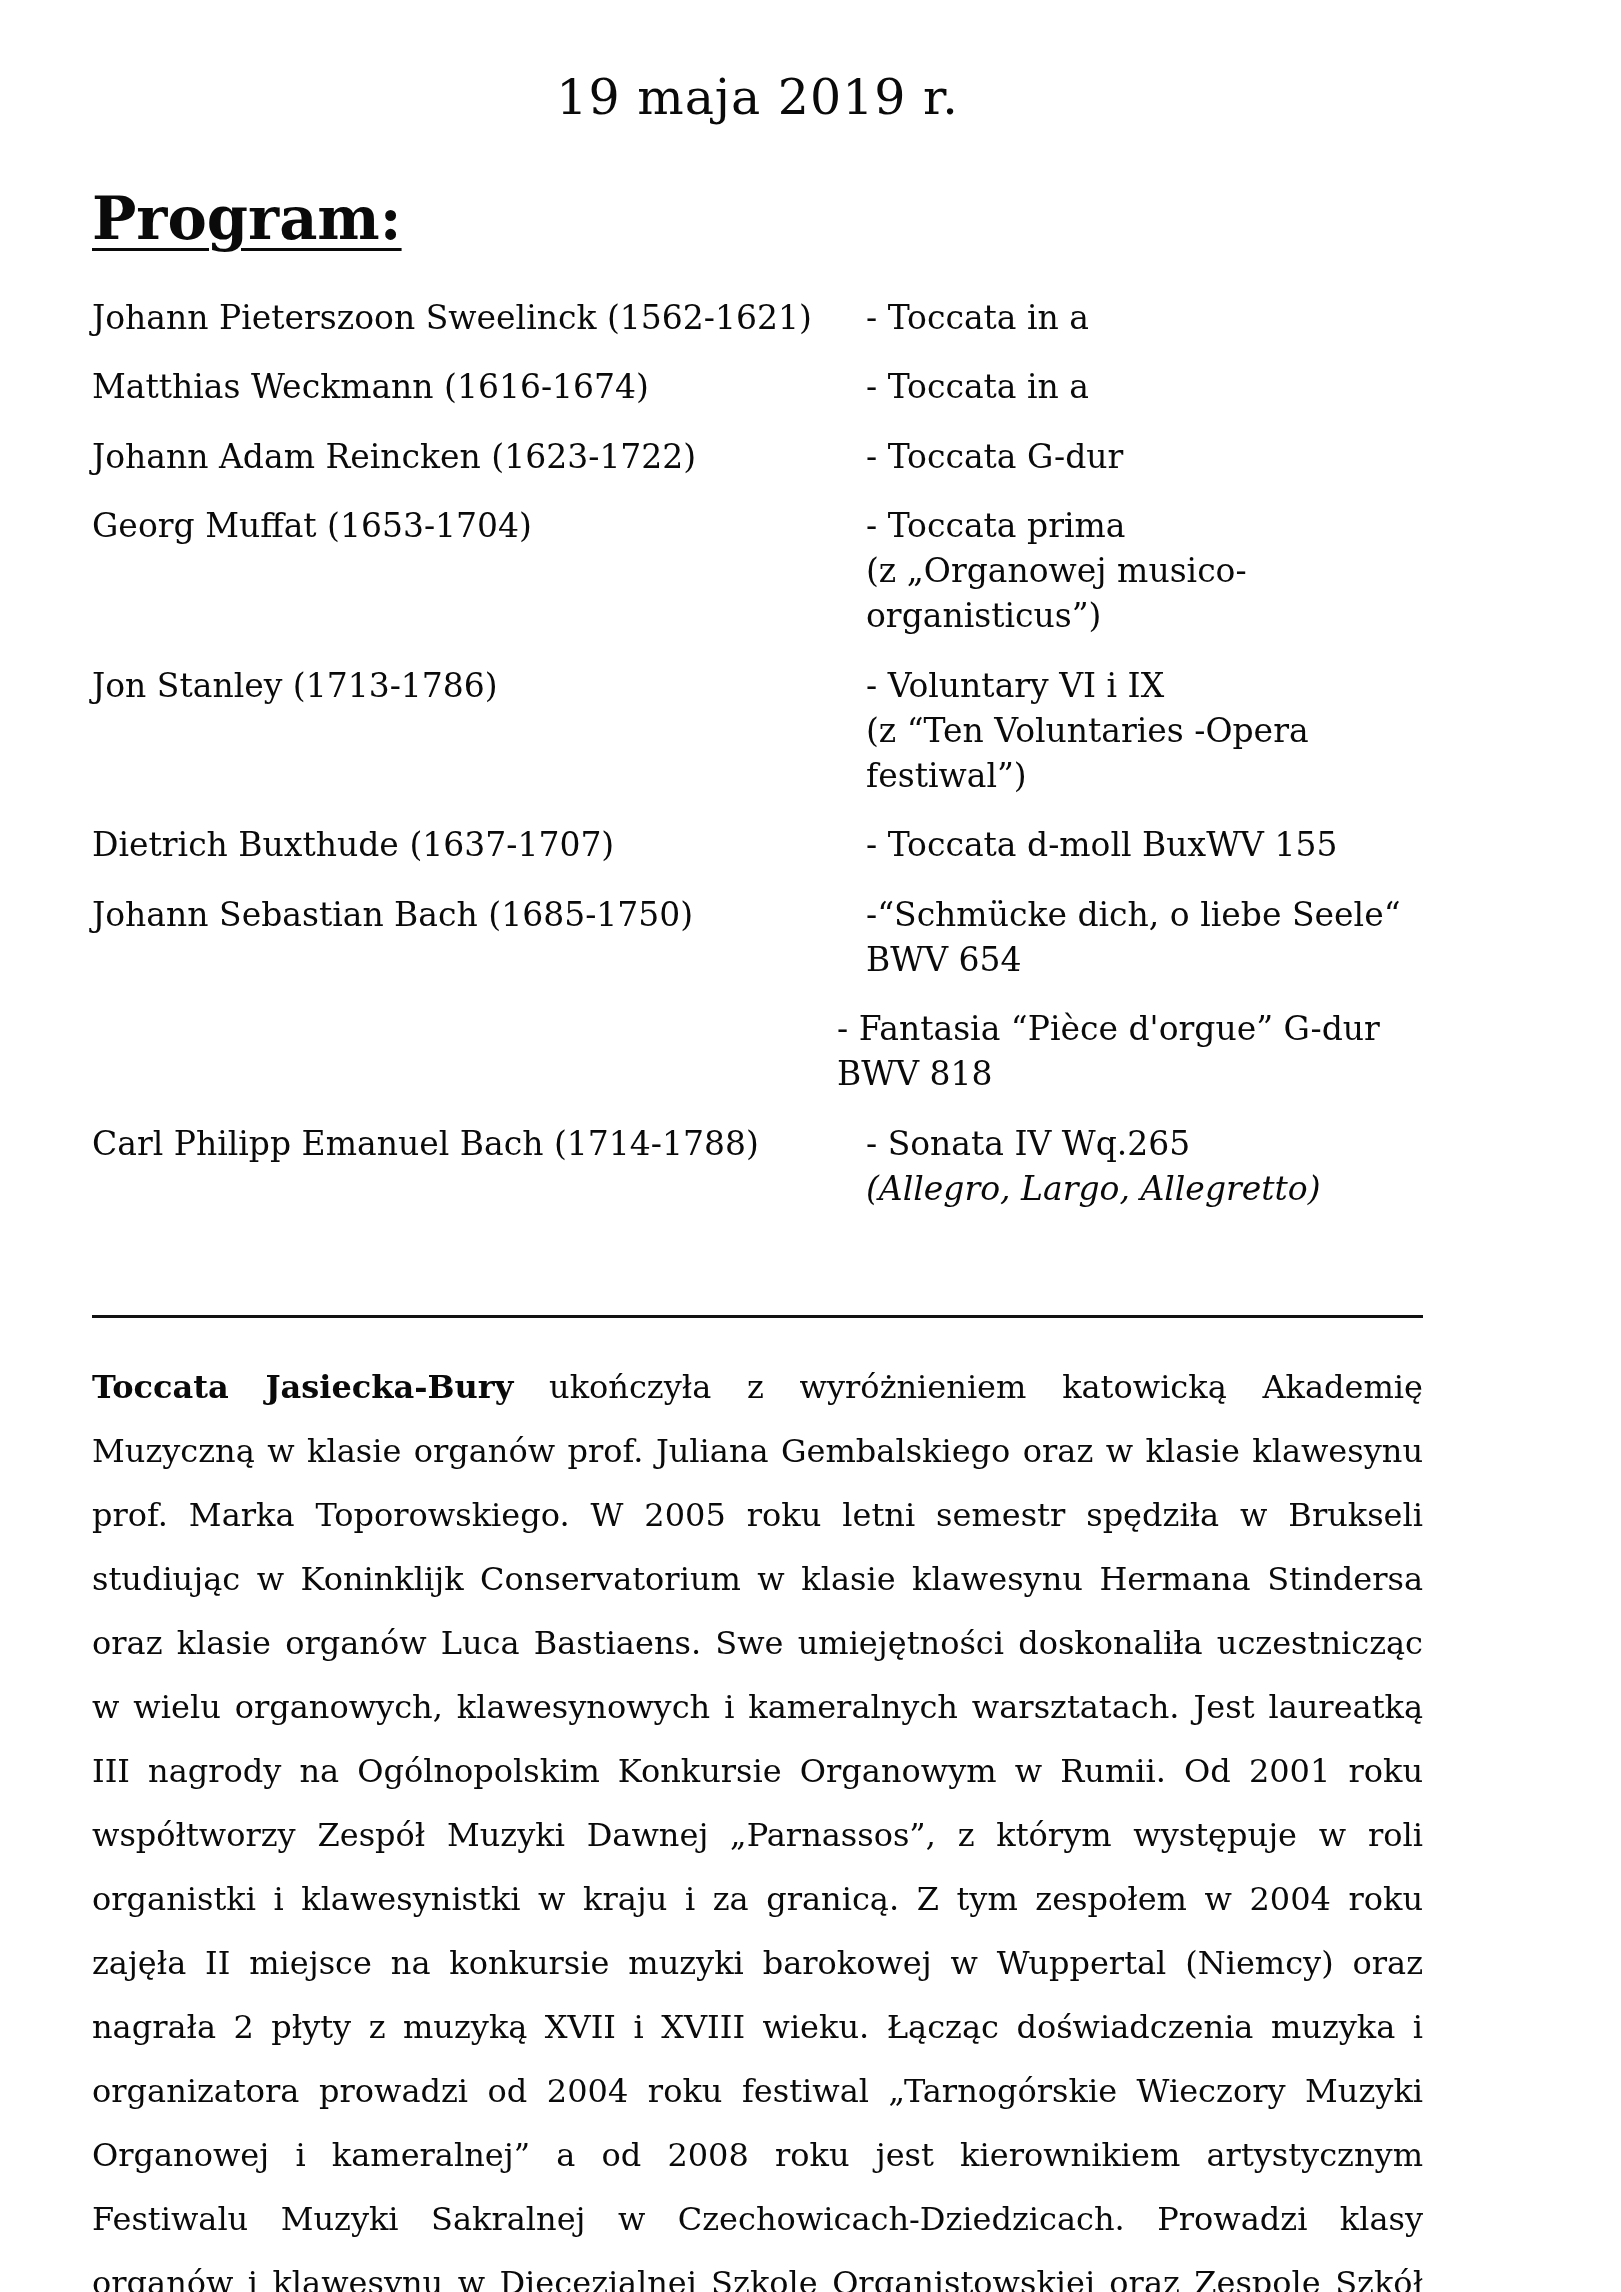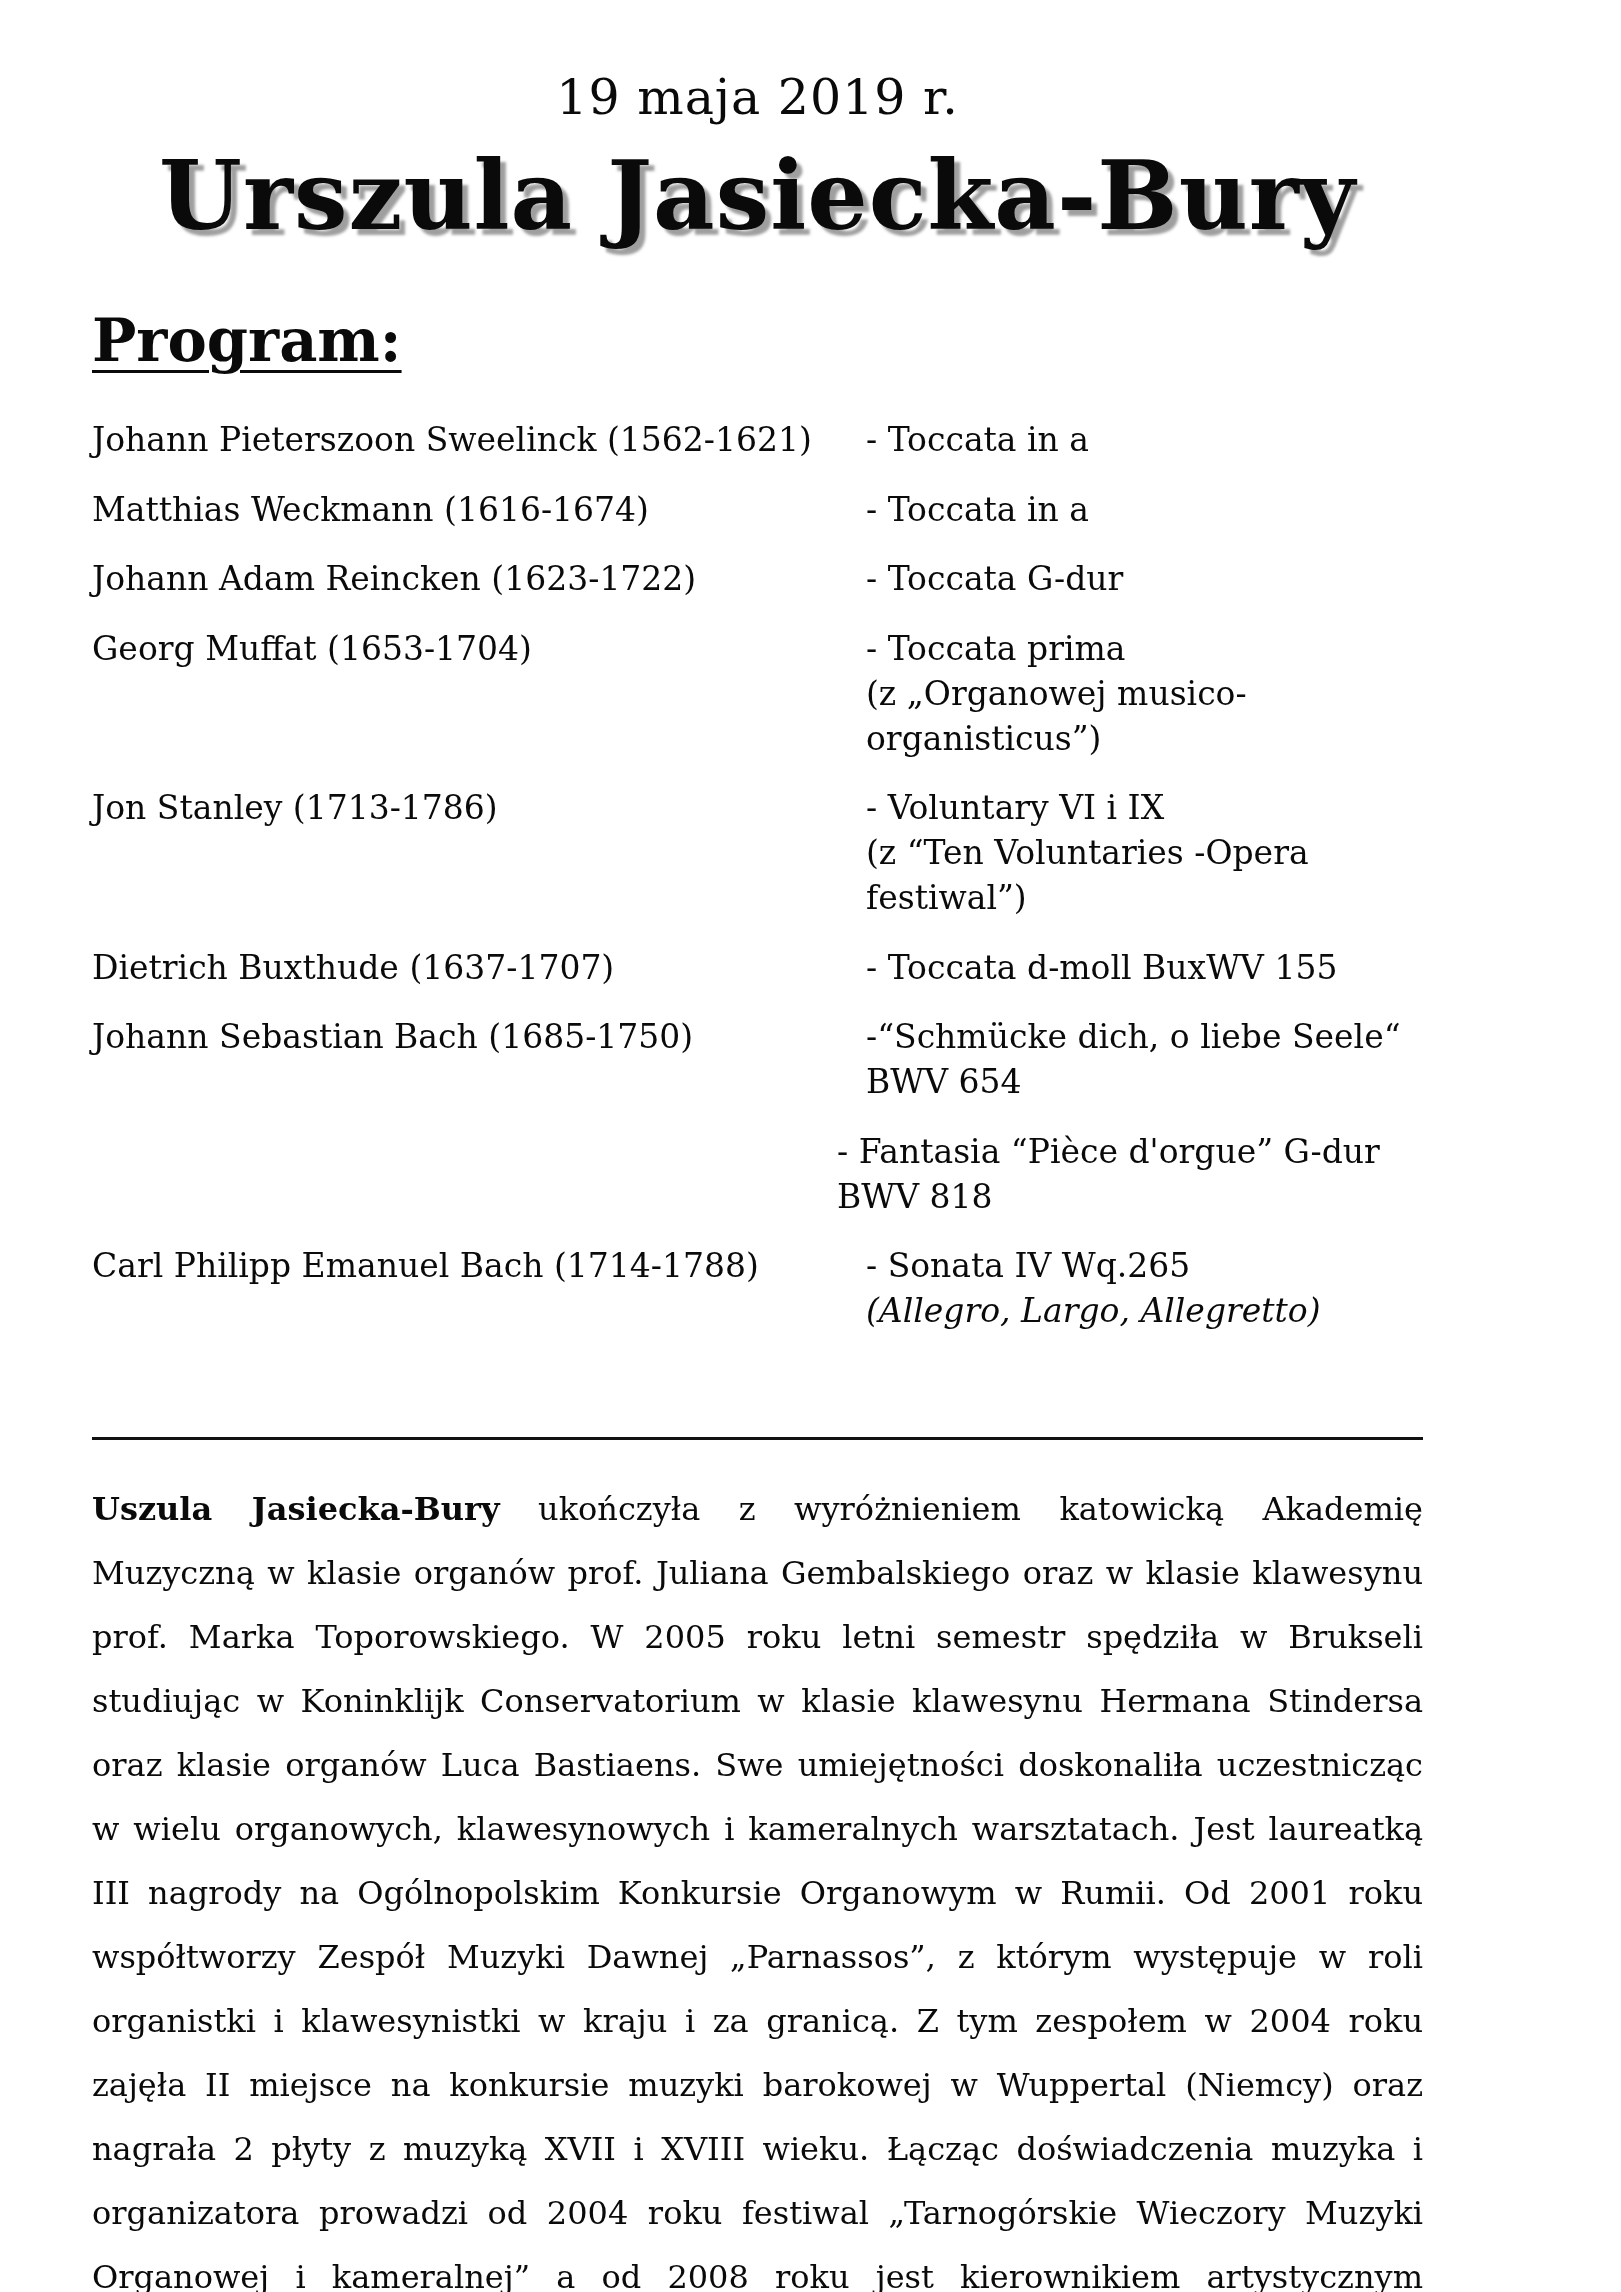--- a/index.html
+++ b/index.html
@@ -81,21 +81,20 @@
     font-weight: bold;
   }
 </style>
 </head>
 <body>
 
 <div class="page">
 
   <div class="date">19 maja 2019 r.</div>
 
-  <h1 class="title">Urszula Jasiecka-Bury</h1>
 
   <h2 class="program-heading">Program:</h2>
 
   <div class="program">
 
     <div class="program-row">
       <div class="composer">Johann Pieterszoon Sweelinck (1562-1621)</div>
       <div class="work">- Toccata in a</div>
     </div>
 
@@ -146,18 +145,18 @@
         <span>- Sonata IV Wq.265</span>
         <span class="work-line2 italic">(Allegro, Largo, Allegretto)</span>
       </div>
     </div>
 
   </div>
 
   <hr class="rule">
 
   <p class="bio">
-    <span class="bio-lead">Uszula Jasiecka-Bury</span>
+    <span class="bio-lead">Toccata Jasiecka-Bury</span>
     <span>ukończyła z wyróżnieniem katowicką Akademię Muzyczną w klasie organów prof. Juliana Gembalskiego oraz w klasie klawesynu prof. Marka Toporowskiego. W 2005 roku letni semestr spędziła w Brukseli studiując w Koninklijk Conservatorium w klasie klawesynu Hermana Stindersa oraz klasie organów Luca Bastiaens. Swe umiejętności doskonaliła uczestnicząc w wielu organowych, klawesynowych i kameralnych warsztatach. Jest laureatką III nagrody na Ogólnopolskim Konkursie Organowym w Rumii. Od 2001 roku współtworzy Zespół Muzyki Dawnej „Parnassos”, z którym występuje w roli organistki i klawesynistki w kraju i za granicą. Z tym zespołem w 2004 roku zajęła II miejsce na konkursie muzyki barokowej w Wuppertal (Niemcy) oraz nagrała 2 płyty z muzyką XVII i XVIII wieku. Łącząc doświadczenia muzyka i organizatora prowadzi od 2004 roku festiwal „Tarnogórskie Wieczory Muzyki Organowej i kameralnej” a od 2008 roku jest kierownikiem artystycznym Festiwalu Muzyki Sakralnej w Czechowicach-Dziedzicach. Prowadzi klasy organów i klawesynu w Diecezjalnej Szkole Organistowskiej oraz Zespole Szkół Muzycznych w Bielsku-Białej oraz przedmioty specjalistyczne w Akademii Muzycznej w Katowicach.</span>
   </p>
 
 </div>
 
 
 </body></html>

